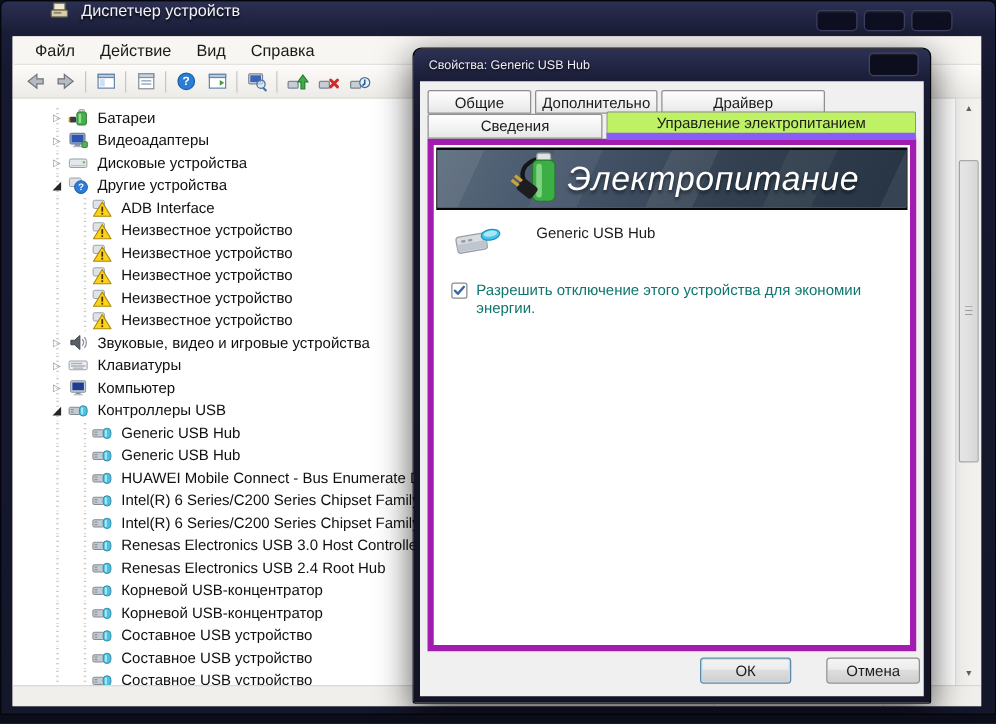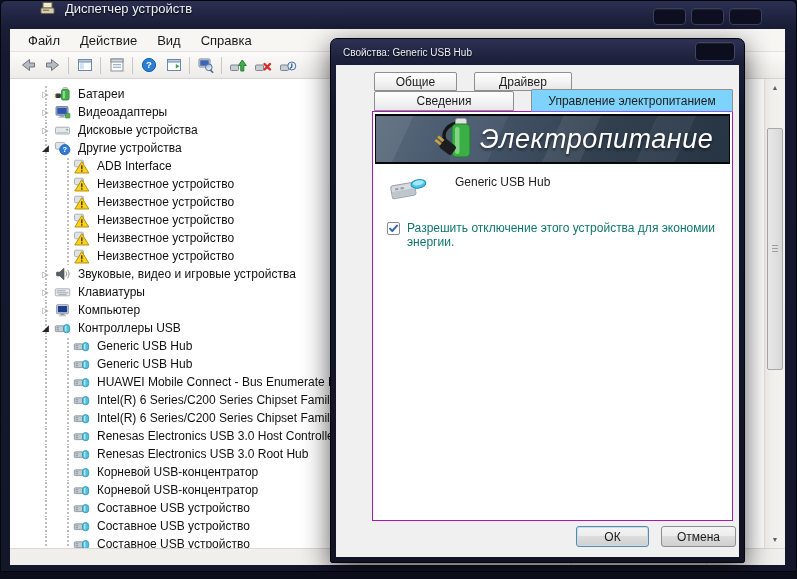--- a/index.html
+++ b/index.html
@@ -66,34 +66,34 @@
     background:linear-gradient(#2d3154,#1b1e38 24px,#14162a 70px,#121426);
     border:1px solid #04050a;border-radius:7px 7px 2px 2px;
     box-shadow:0 8px 28px rgba(0,0,0,.65);}
   .dialog-titlebar{height:26px;display:flex;align-items:center;padding-left:12px;
     color:#edeff6;font-size:10px;text-shadow:0 1px 2px #000;}
   .dialog-close{position:absolute;top:3px;right:9px;width:38px;height:17px;background:#0c0e1d;
     border:1px solid #42455f;border-radius:4px;box-shadow:inset 0 1px 0 rgba(255,255,255,.07);}
   .dialog-body{position:absolute;left:5px;right:5px;top:26px;bottom:5px;background:#f0f0f0;}
 
   .tabs{position:absolute;left:6px;right:6px;top:7px;z-index:3;}
-  .tab-row{display:flex;gap:17px;margin-left:32px;}
+  .tab-row{display:flex;gap:3px;}
   .tab{box-sizing:border-box;height:19px;display:flex;align-items:center;justify-content:center;
     font-size:12px;color:#1c1c1c;border:1px solid #8f8f8f;border-radius:2px 2px 0 0;
     background:linear-gradient(#fdfdfd,#f3f3f3 55%,#e6e6e6);}
   .tab-row1 .tab:nth-child(1){width:83px;} .tab-row1 .tab:nth-child(2){width:98px;}
   .tab-row1 .tab:nth-child(3){width:131px;} .tab-row1 .tab:nth-child(4){flex:1;}
   .tab-row2{margin-top:0;text-align:center;}
   .tab-row2 .tab:nth-child(1){width:140px;height:20px;}
   .tab-row2 .tab:nth-child(2){flex:1;height:20px;}
-  .tab.active{background:#7dd3fc;height:23px !important;margin-top:-2px;border-bottom:1px solid #8b5cf6;
+  .tab.active{background:#bef264;height:23px !important;margin-top:-2px;border-bottom:6px solid #8b5cf6;
     z-index:4;position:relative;}
 
   .tab-page{position:absolute;left:6px;right:6px;top:46px;bottom:36px;background:#fff;
-    border:1px solid #a21caf;z-index:2;margin-left:30px;}
+    border:5px solid #a21caf;z-index:2;}
 
   .banner{position:absolute;left:2px;right:2px;top:2px;height:50px;display:flex;align-items:center;
     border:solid #070707;border-width:2px 1px;box-sizing:border-box;
     background:
       repeating-linear-gradient(115deg,rgba(255,255,255,.07) 0 34px,rgba(255,255,255,0) 34px 85px,rgba(255,255,255,.05) 85px 120px,rgba(255,255,255,0) 120px 170px),
       linear-gradient(115deg,#5b6b7d,#45556a 30%,#32404f 62%,#263444);}
   .banner-icon{margin-left:56px;width:48px;height:46px;flex:none;}
   .banner-title{flex:1;text-align:center;padding-right:70px;color:#fff;font-style:italic;
     font-size:27px;letter-spacing:.5px;text-shadow:0 2px 3px rgba(0,0,0,.55);}
 
@@ -103,21 +103,21 @@
 
   .cb-row{position:absolute;left:14px;display:flex;align-items:flex-start;gap:7px;font-size:12px;}
   .cb-row.r1{top:109px;color:#0f766e;}
   .cb-row.r2{top:139px;color:#8f8f8f;}
   .cb-row.r2 .cb-label{width:372px;line-height:15px;}
   .cb-box{width:13px;height:13px;box-sizing:border-box;background:#fff;border:1px solid #8a8a8a;
     border-radius:2px;flex:none;margin-top:1px;position:relative;display:flex;
     align-items:center;justify-content:center;}
   .cb-box.disabled{background:#f5f5f5;border-color:#bcbcbc;margin-top:3px;}
 
-  .dlg-buttons{position:absolute;right:3px;bottom:10px;display:flex;gap:12px;}
+  .dlg-buttons{position:absolute;right:3px;bottom:10px;display:flex;gap:28px;}
   .btn{width:75px;height:21px;font-family:"Liberation Sans",sans-serif;font-size:12px;color:#1c1c1c;
     background:linear-gradient(#f4f4f4,#ececec 45%,#dedede 46%,#cfcfcf);
     border:1px solid #8e8e8e;border-radius:3px;}
   .btn.ok{width:73px;border-color:#5b8aa8;box-shadow:0 0 0 1px #c5dded inset;}
 
   .taskbar{position:absolute;left:0;bottom:0;width:797px;height:7px;background:#0b0d1a;}
 </style>
 </head>
 <body>
 
@@ -462,21 +462,21 @@
             <div class="tree-row lvl1">
               <span class="ticon">
                 <svg width="17" height="16" viewBox="0 0 16 16">
                   <rect x="0.8" y="5.8" width="8.8" height="5.8" rx="1" fill="#c3cad1" stroke="#828a92" stroke-width="0.8"></rect>
                   <rect x="2.2" y="7.2" width="2.2" height="1" fill="#8b939b"></rect>
                   <rect x="2.2" y="9.2" width="2.2" height="1" fill="#8b939b"></rect>
                   <rect x="9" y="4.6" width="6.2" height="8.2" rx="3" fill="#4fc0dd" stroke="#2e8fab" stroke-width="0.8"></rect>
                   <rect x="10.4" y="5.8" width="1.6" height="5.8" rx="0.8" fill="#aee6f4"></rect>
                 </svg>
               </span>
-              <span class="tlabel">Renesas Electronics USB 3.0 Root Hub</span>
+              <span class="tlabel">Renesas Electronics USB 2.4 Root Hub</span>
             </div>
             <div class="tree-row lvl1">
               <span class="ticon">
                 <svg width="17" height="16" viewBox="0 0 16 16">
                   <rect x="0.8" y="5.8" width="8.8" height="5.8" rx="1" fill="#c3cad1" stroke="#828a92" stroke-width="0.8"></rect>
                   <rect x="2.2" y="7.2" width="2.2" height="1" fill="#8b939b"></rect>
                   <rect x="2.2" y="9.2" width="2.2" height="1" fill="#8b939b"></rect>
                   <rect x="9" y="4.6" width="6.2" height="8.2" rx="3" fill="#4fc0dd" stroke="#2e8fab" stroke-width="0.8"></rect>
                   <rect x="10.4" y="5.8" width="1.6" height="5.8" rx="0.8" fill="#aee6f4"></rect>
                 </svg>
@@ -550,20 +550,21 @@
   <div class="dialog">
     <div class="dialog-titlebar">
       <span>Свойства: Generic USB Hub</span>
     </div>
     <span class="dialog-close"></span>
 
     <div class="dialog-body">
       <div class="tabs">
         <div class="tab-row tab-row1">
             <div class="tab">Общие</div>
+            <div class="tab">Дополнительно</div>
             <div class="tab">Драйвер</div>
           </div>
         <div class="tab-row tab-row2">
             <div class="tab">Сведения</div>
             <div class="tab active">Управление электропитанием</div>
           </div>
       </div>
 
       <div class="tab-page">
         <div class="banner">

